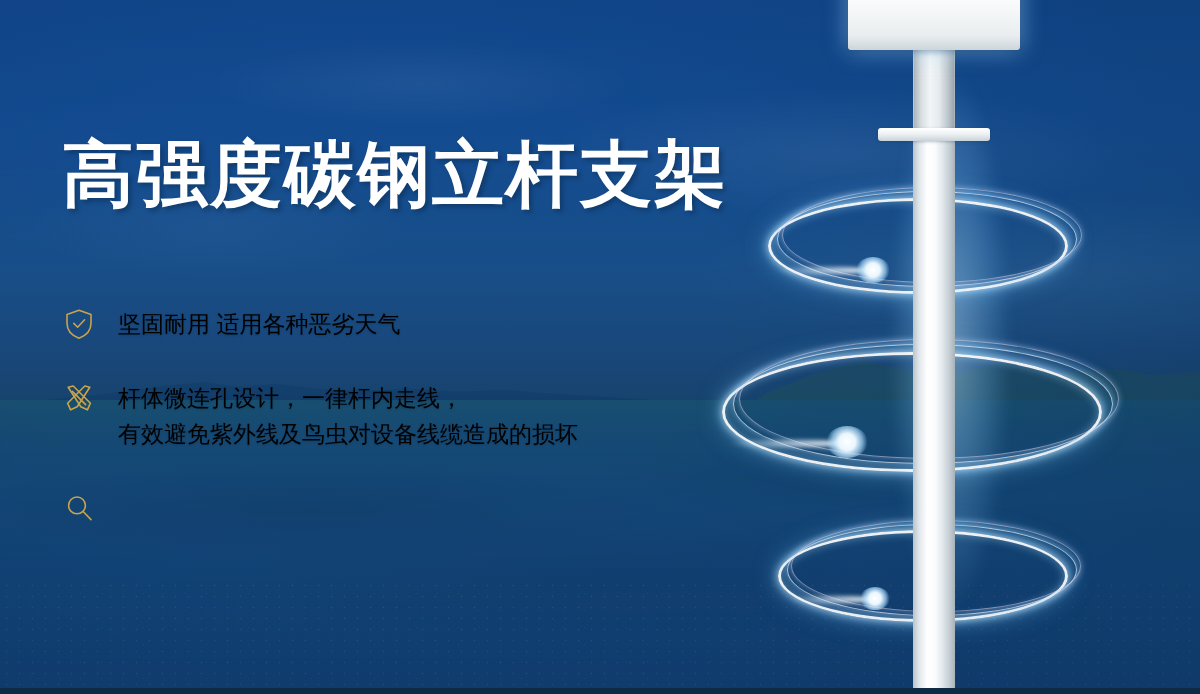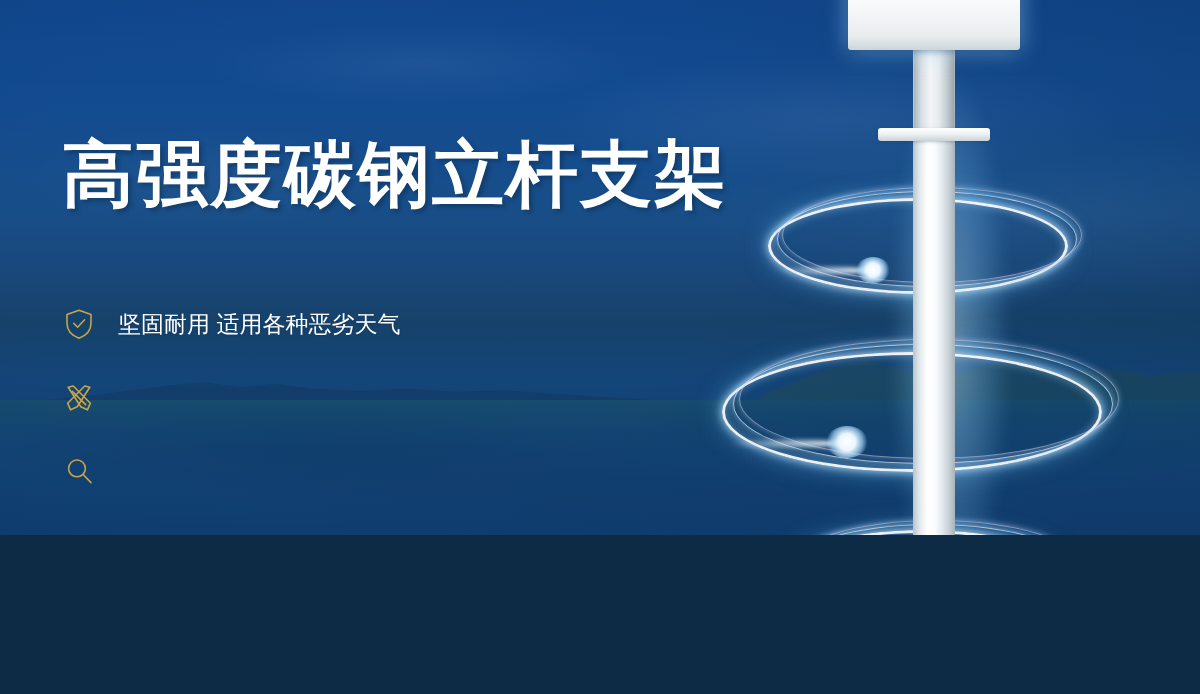--- a/index.html
+++ b/index.html
@@ -3,21 +3,21 @@
 <meta charset="utf-8">
 <style>
   html, body {
     margin: 0;
     padding: 0;
     background: #0d2b45;
   }
   #stage {
     position: relative;
     width: 1200px;
-    height: 535px;
+    height: 688px;
     overflow: hidden;
     font-family: "Liberation Sans", "DejaVu Sans", sans-serif;
     background: #1e67aa;
   }
 
   
   .bg-layer { position: absolute; inset: 0; }
 
   .bg-sky {
     background: linear-gradient(180deg,
@@ -130,21 +130,21 @@
     width: 34px;
     height: 34px;
     margin-right: 22px;
     margin-top: 1px;
     display: flex;
     align-items: center;
     justify-content: center;
   }
   .feature-icon svg { display: block; }
   .feature-text {
-    color: #ffffff;
+    color: #000000;
     font-size: 23px;
     line-height: 36px;
     font-weight: 400;
     text-shadow: 0 1px 2px rgba(10,45,78,.38);
   }
   .feature-line { display: block; white-space: nowrap; }
 
   
   .pole-scene { position: absolute; left: 700px; top: 0; width: 500px; height: 694px; }
 
@@ -277,20 +277,22 @@
 
       <div class="feature">
         <span class="feature-icon">
           <svg width="30" height="30" viewBox="0 0 30 30" fill="none" stroke="#c9a449" stroke-width="1.6" stroke-linecap="round" stroke-linejoin="round">
             <path d="M4.2 4.2 L9.2 3.0 L26.4 20.2 L23.4 26.8 L16.8 23.8 Z"></path>
             <path d="M25.8 4.2 L20.8 3.0 L3.6 20.2 L6.6 26.8 L13.2 23.8 Z"></path>
             <path d="M8.4 8.4 L21.6 21.6"></path>
           </svg>
         </span>
         <span class="feature-text">
+          <span class="feature-line">杆体微连孔设计，一律杆内走线，</span>
+          <span class="feature-line">有效避免紫外线及鸟虫对设备线缆造成的损坏</span>
         </span>
       </div>
 
       <div class="feature">
         <span class="feature-icon">
           <svg width="30" height="30" viewBox="0 0 30 30" fill="none" stroke="#c9a449" stroke-width="1.6" stroke-linecap="round" stroke-linejoin="round">
             <circle cx="13" cy="12.4" r="8.4"></circle>
             <path d="M19.4 18.8 L27 26.6"></path>
           </svg>
         </span>

